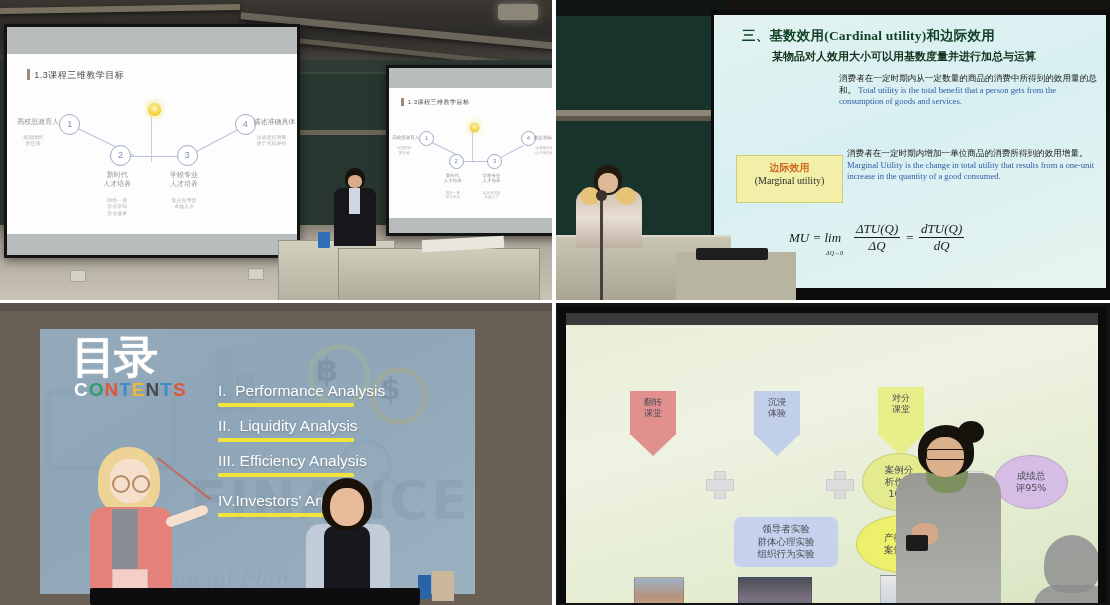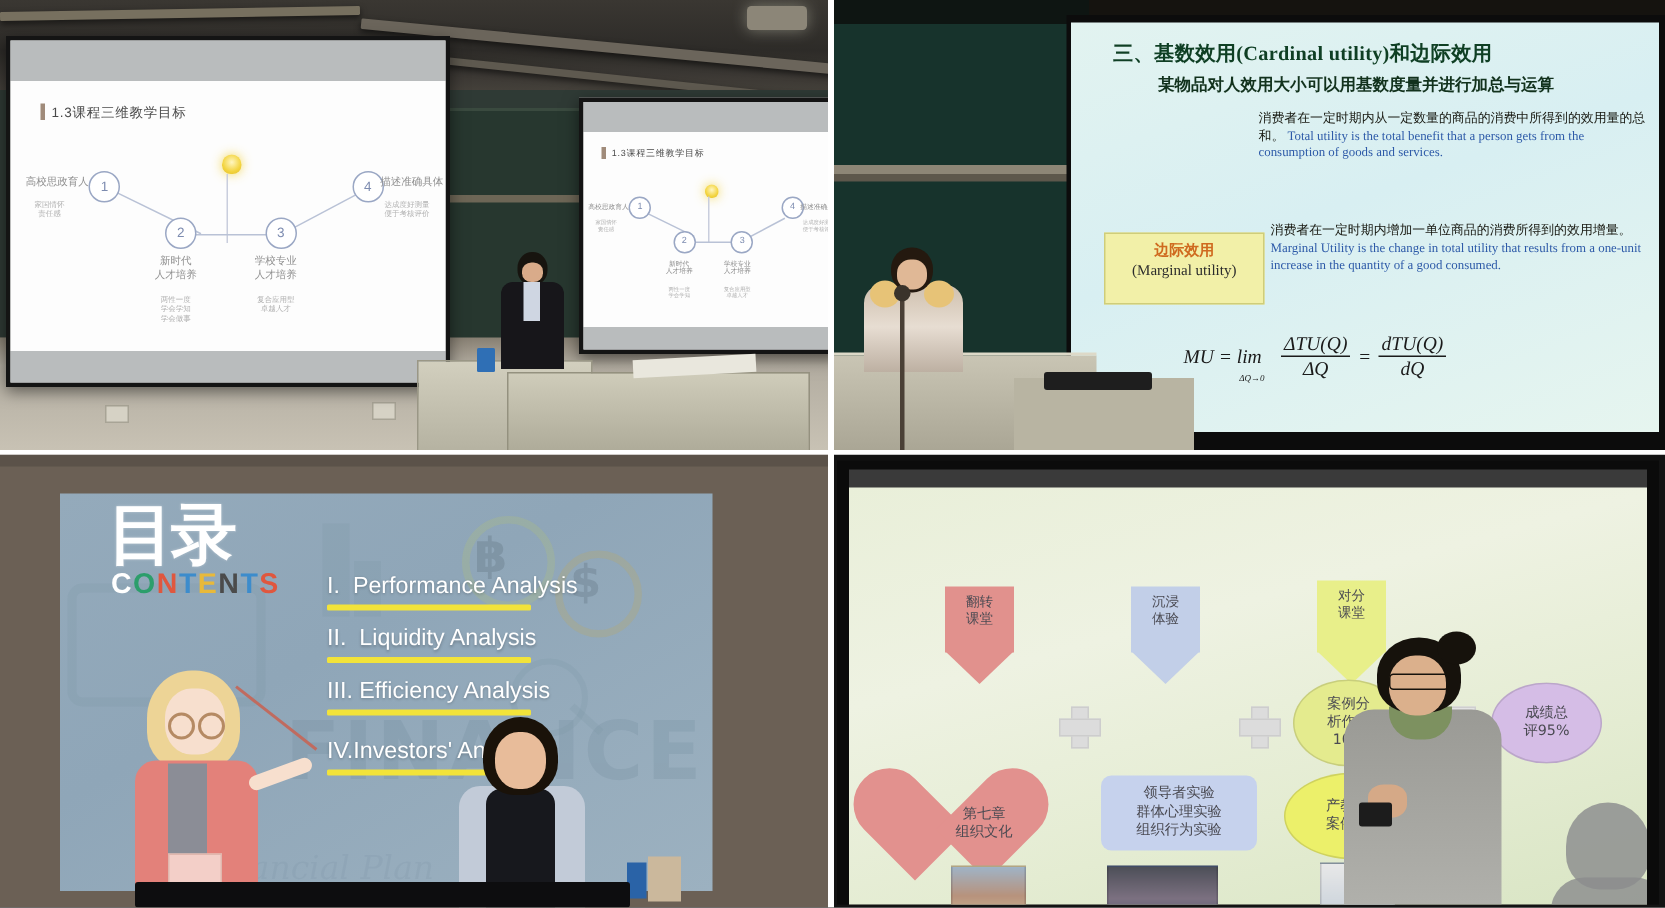--- a/index.html
+++ b/index.html
@@ -400,25 +400,20 @@
           <span>案例分<br>析作业<br>10%</span>
         </div>
       <div class="eq" style="left:378px;top:146px;">
           <i></i>
           <i></i>
         </div>
       <div class="oval" style="left:428px;top:130px;width:72px;height:52px;background:#d5bde6;">
           <span>成绩总<br>评95%</span>
         </div>
 
-      <div class="heart" style="left:44px;top:190px;">
-        <div class="l"></div>
-        <div class="r"></div>
-        <div class="txt">第七章<br>组织文化</div>
-      </div>
       <div class="rbox" style="left:148px;top:192px;width:104px;height:50px;background:#c6d2ed;margin-left:20px;">
           <span>领导者实验<br>群体心理实验<br>组织行为实验</span>
         </div>
       <div class="oval" style="left:290px;top:190px;width:92px;height:56px;background:#ecf06a;">
           <span>产教融合<br>案例分析</span>
         </div>
 
       <div class="photo" style="left:68px;top:252px;width:48px;height:40px;
            background:linear-gradient(180deg,#9fb3c6 0%,#b7927c 48%,#d2c49a 100%);"></div>
       <div class="photo" style="left:172px;top:252px;width:72px;height:42px;

